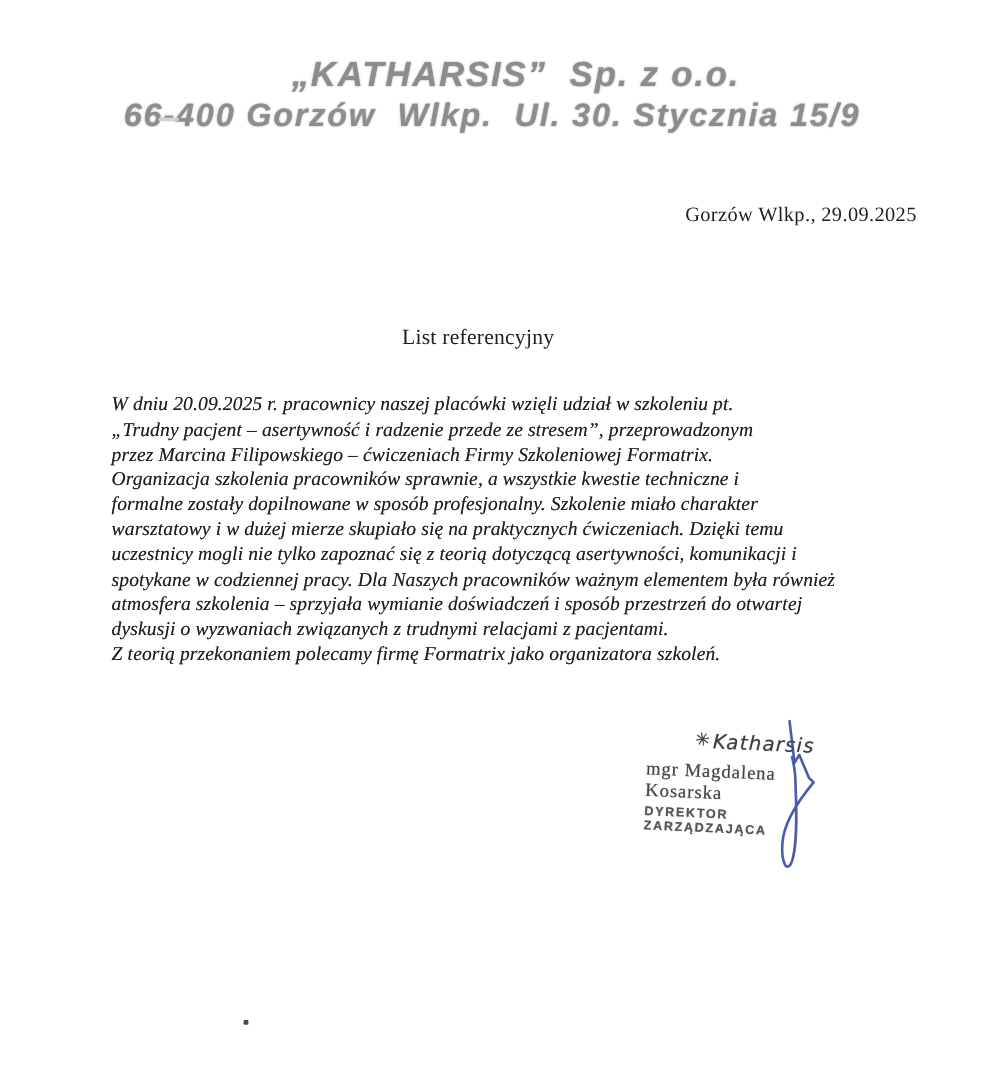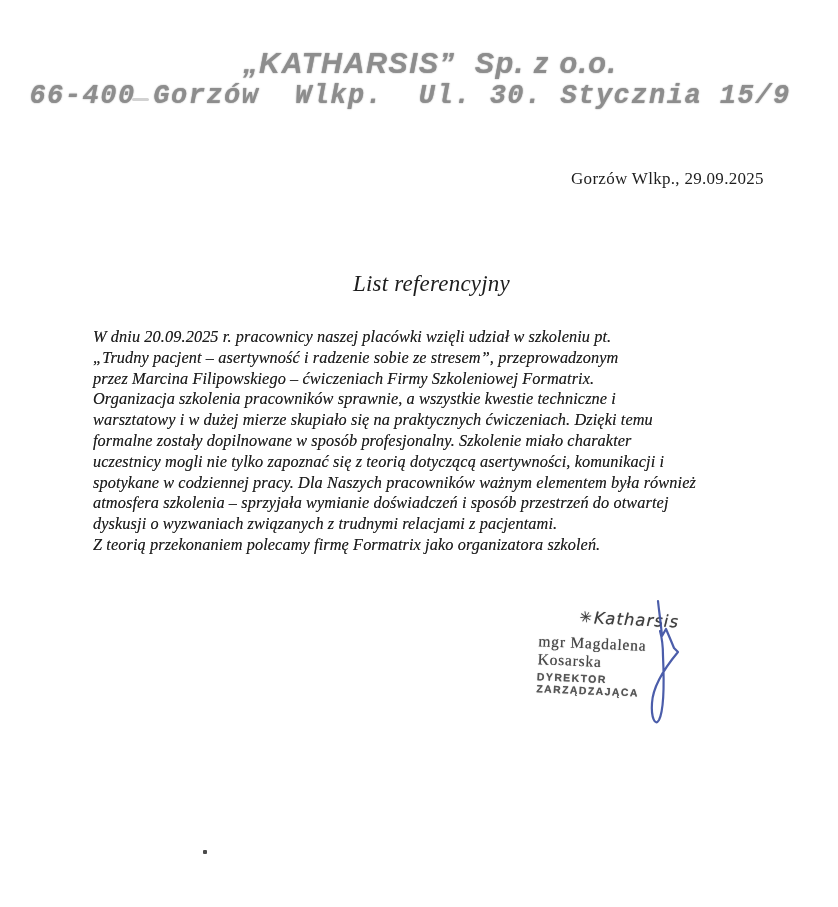--- a/index.html
+++ b/index.html
@@ -32,21 +32,20 @@
   }
   .letterhead-company {
     top: 47px;
     transform: translateX(-50%) translateX(11px);
     font-size: 29px;
   }
   .letterhead-address {
     top: 81px;
     transform: translateX(-50%) translateX(-9px);
     font-size: 27px;
-    font-family: Liberation Mono, monospace;
   }
   .letterhead-dash {
     position: absolute;
     left: 132px;
     top: 98px;
     width: 17px;
     height: 3px;
     background: #d2d2d2;
     border-radius: 2px;
   }
@@ -55,25 +54,24 @@
   .dateline {
     position: absolute;
     left: 540px;
     top: 169px;
     font-size: 17px;
     letter-spacing: 0.3px;
     margin-left: 31px;
   }
   .letter-title {
     position: absolute;
-    left: 353px;
+    left: 335px;
     top: 271px;
-    font-size: 23px;
+    font-size: 18px;
     letter-spacing: 0.2px;
-    font-style: italic;
   }
 
   
   .letter-body {
     position: absolute;
     left: 93px;
     top: 327px;
     width: 668px;
     font-size: 16.3px;
     line-height: 20.8px;
@@ -158,25 +156,25 @@
   <div class="letterhead-line letterhead-company">„KATHARSIS”  Sp. z o.o.</div>
   <div class="letterhead-line letterhead-address">66-400 Gorzów  Wlkp.  Ul. 30. Stycznia 15/9</div>
   <div class="letterhead-dash"></div>
 
   <div class="dateline">Gorzów Wlkp., 29.09.2025</div>
 
   <div class="letter-title">List referencyjny</div>
 
   <div class="letter-body">
     <div class="body-line">W dniu 20.09.2025 r. pracownicy naszej placówki wzięli udział w szkoleniu pt.</div>
-    <div class="body-line">„Trudny pacjent – asertywność i radzenie sobie ze stresem”, przeprowadzonym</div>
+    <div class="body-line">„Trudny pacjent – asertywność i radzenie przede ze stresem”, przeprowadzonym</div>
     <div class="body-line">przez Marcina Filipowskiego – ćwiczeniach Firmy Szkoleniowej Formatrix.</div>
     <div class="body-line">Organizacja szkolenia pracowników sprawnie, a wszystkie kwestie techniczne i</div>
+    <div class="body-line">formalne zostały dopilnowane w sposób profesjonalny. Szkolenie miało charakter</div>
     <div class="body-line">warsztatowy i w dużej mierze skupiało się na praktycznych ćwiczeniach. Dzięki temu</div>
-    <div class="body-line">formalne zostały dopilnowane w sposób profesjonalny. Szkolenie miało charakter</div>
     <div class="body-line">uczestnicy mogli nie tylko zapoznać się z teorią dotyczącą asertywności, komunikacji i</div>
     <div class="body-line">spotykane w codziennej pracy. Dla Naszych pracowników ważnym elementem była również</div>
     <div class="body-line">atmosfera szkolenia – sprzyjała wymianie doświadczeń i sposób przestrzeń do otwartej</div>
     <div class="body-line">dyskusji o wyzwaniach związanych z trudnymi relacjami z pacjentami.</div>
     <div class="body-line">Z teorią przekonaniem polecamy firmę Formatrix jako organizatora szkoleń.</div>
   </div>
 
   <div class="sig-stamp">
     <div class="stamp-brand-row">
       <span class="stamp-star">✳</span>

